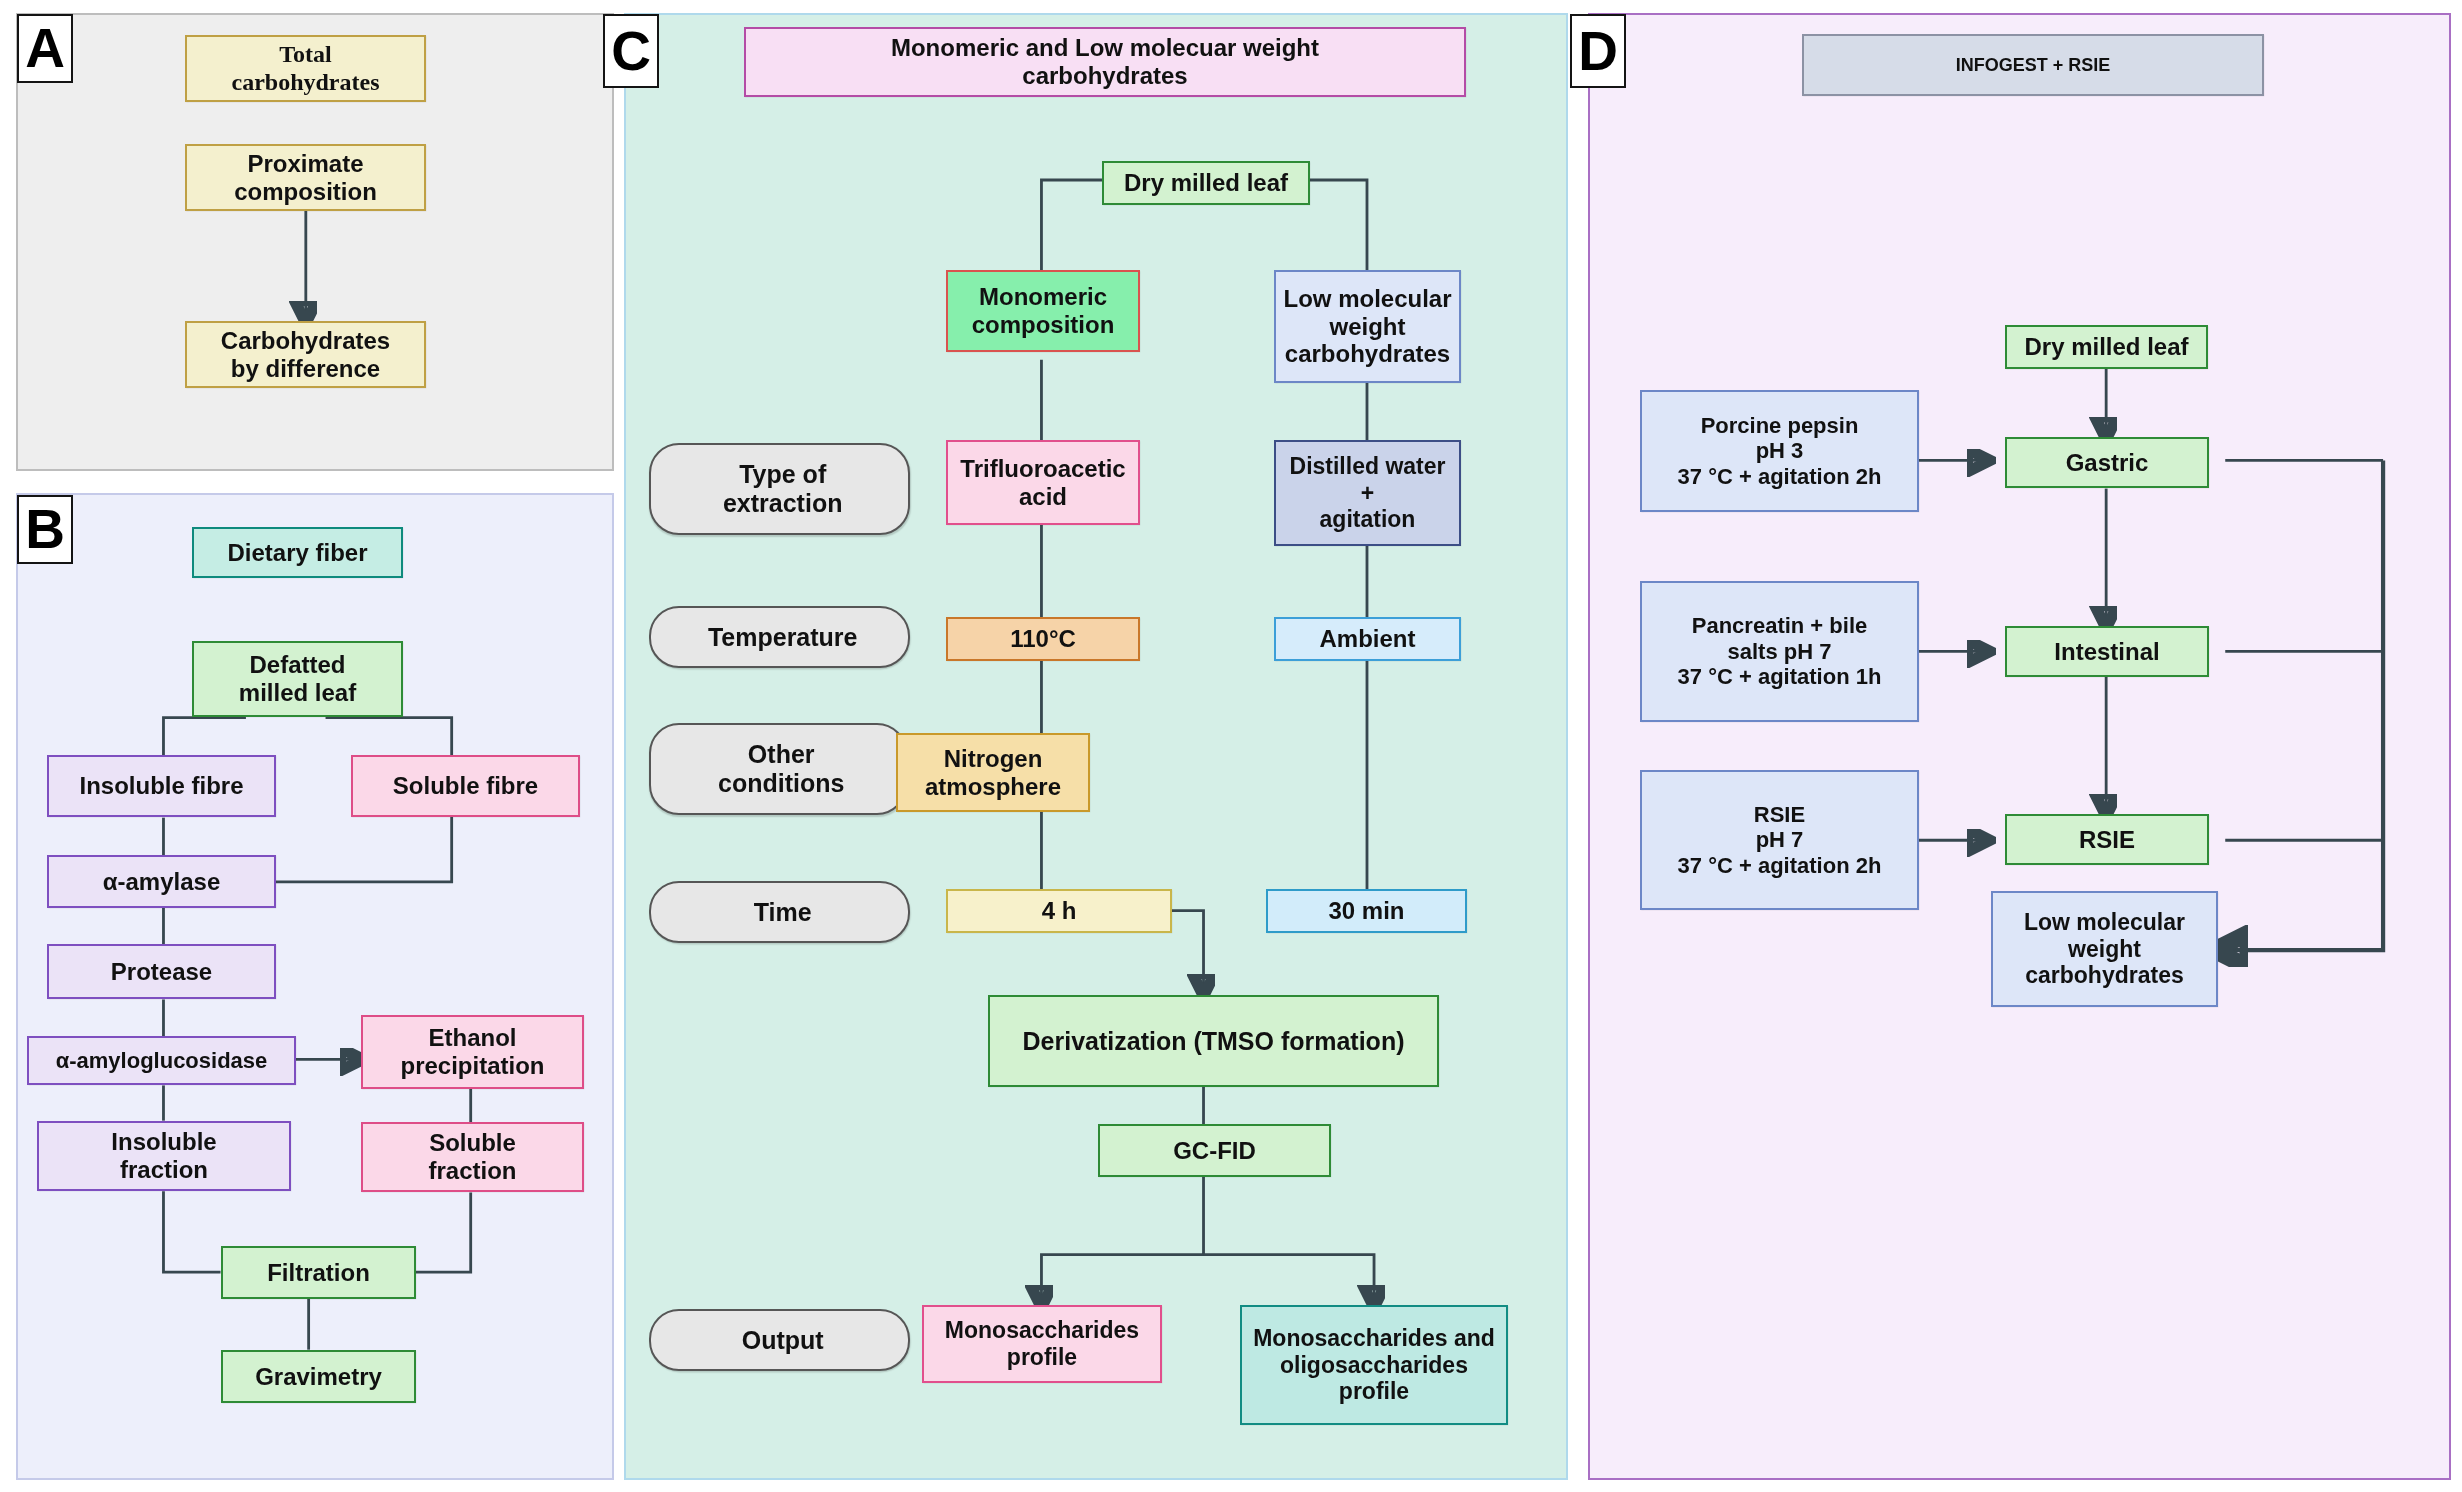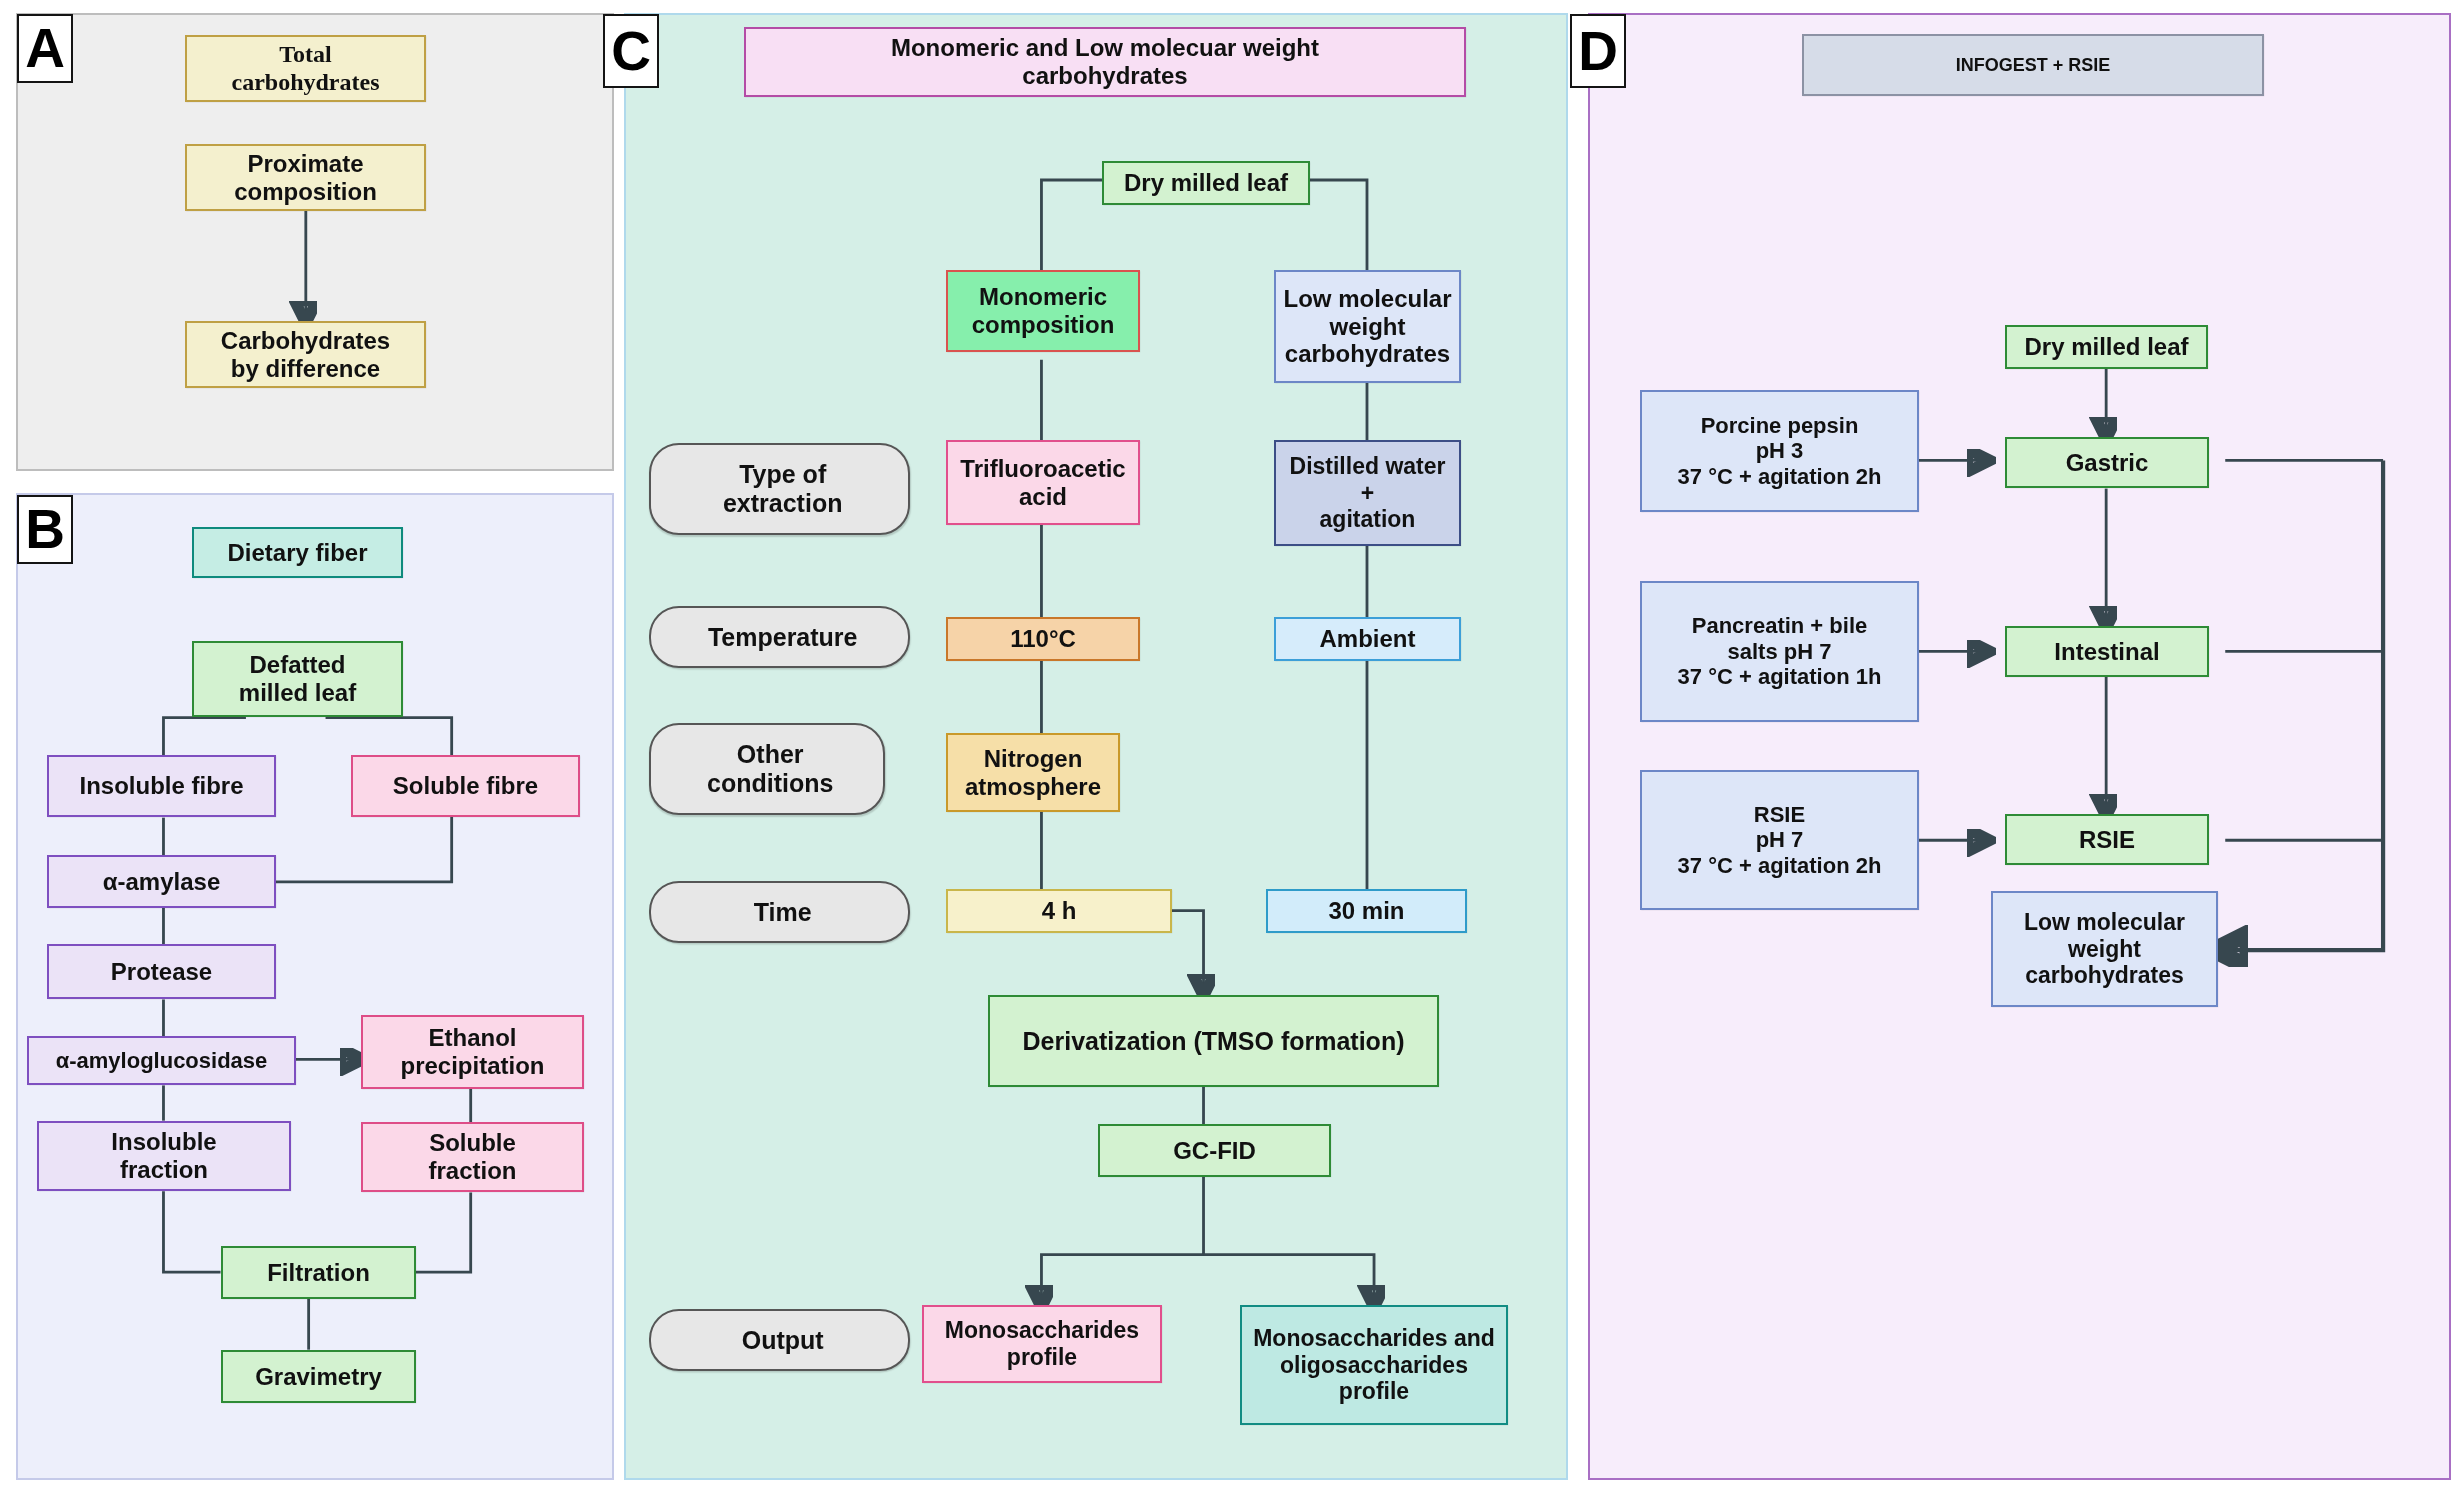--- a/index.html
+++ b/index.html
@@ -201,21 +201,21 @@
   <span>Dry milled leaf</span>
 </div>
 
 <div class="node pill c-gray" style="left:649px;top:443px;width:261px;height:92px;font-size:25px;flex-direction:column;">
   <span>Type of</span>
   <span>extraction</span>
 </div>
 <div class="node pill c-gray" style="left:649px;top:606px;width:261px;height:62px;font-size:25px;">
   <span>Temperature</span>
 </div>
-<div class="node pill c-gray" style="left:649px;top:723px;width:236px;height:92px;font-size:25px;flex-direction:column;">
+<div class="node pill c-gray" style="left:649px;top:723px;width:258px;height:92px;font-size:25px;flex-direction:column;">
   <span>Other</span>
   <span>conditions</span>
 </div>
 <div class="node pill c-gray" style="left:649px;top:881px;width:261px;height:62px;font-size:25px;">
   <span>Time</span>
 </div>
 <div class="node pill c-gray" style="left:649px;top:1309px;width:261px;height:62px;font-size:25px;">
   <span>Output</span>
 </div>
 
@@ -239,21 +239,21 @@
   <span>agitation</span>
 </div>
 
 <div class="node c-orange" style="left:946px;top:617px;width:194px;height:44px;font-size:24px;">
   <span>110°C</span>
 </div>
 <div class="node c-skyblue" style="left:1274px;top:617px;width:187px;height:44px;font-size:24px;">
   <span>Ambient</span>
 </div>
 
-<div class="node c-amber" style="left:946px;top:733px;width:174px;height:79px;font-size:24px;flex-direction:column;">
+<div class="node c-amber" style="left:896px;top:733px;width:194px;height:79px;font-size:24px;flex-direction:column;">
   <span>Nitrogen</span>
   <span>atmosphere</span>
 </div>
 
 <div class="node c-cream" style="left:946px;top:889px;width:226px;height:44px;font-size:24px;">
   <span>4 h</span>
 </div>
 <div class="node c-lightblue" style="left:1266px;top:889px;width:201px;height:44px;font-size:24px;">
   <span>30 min</span>
 </div>

